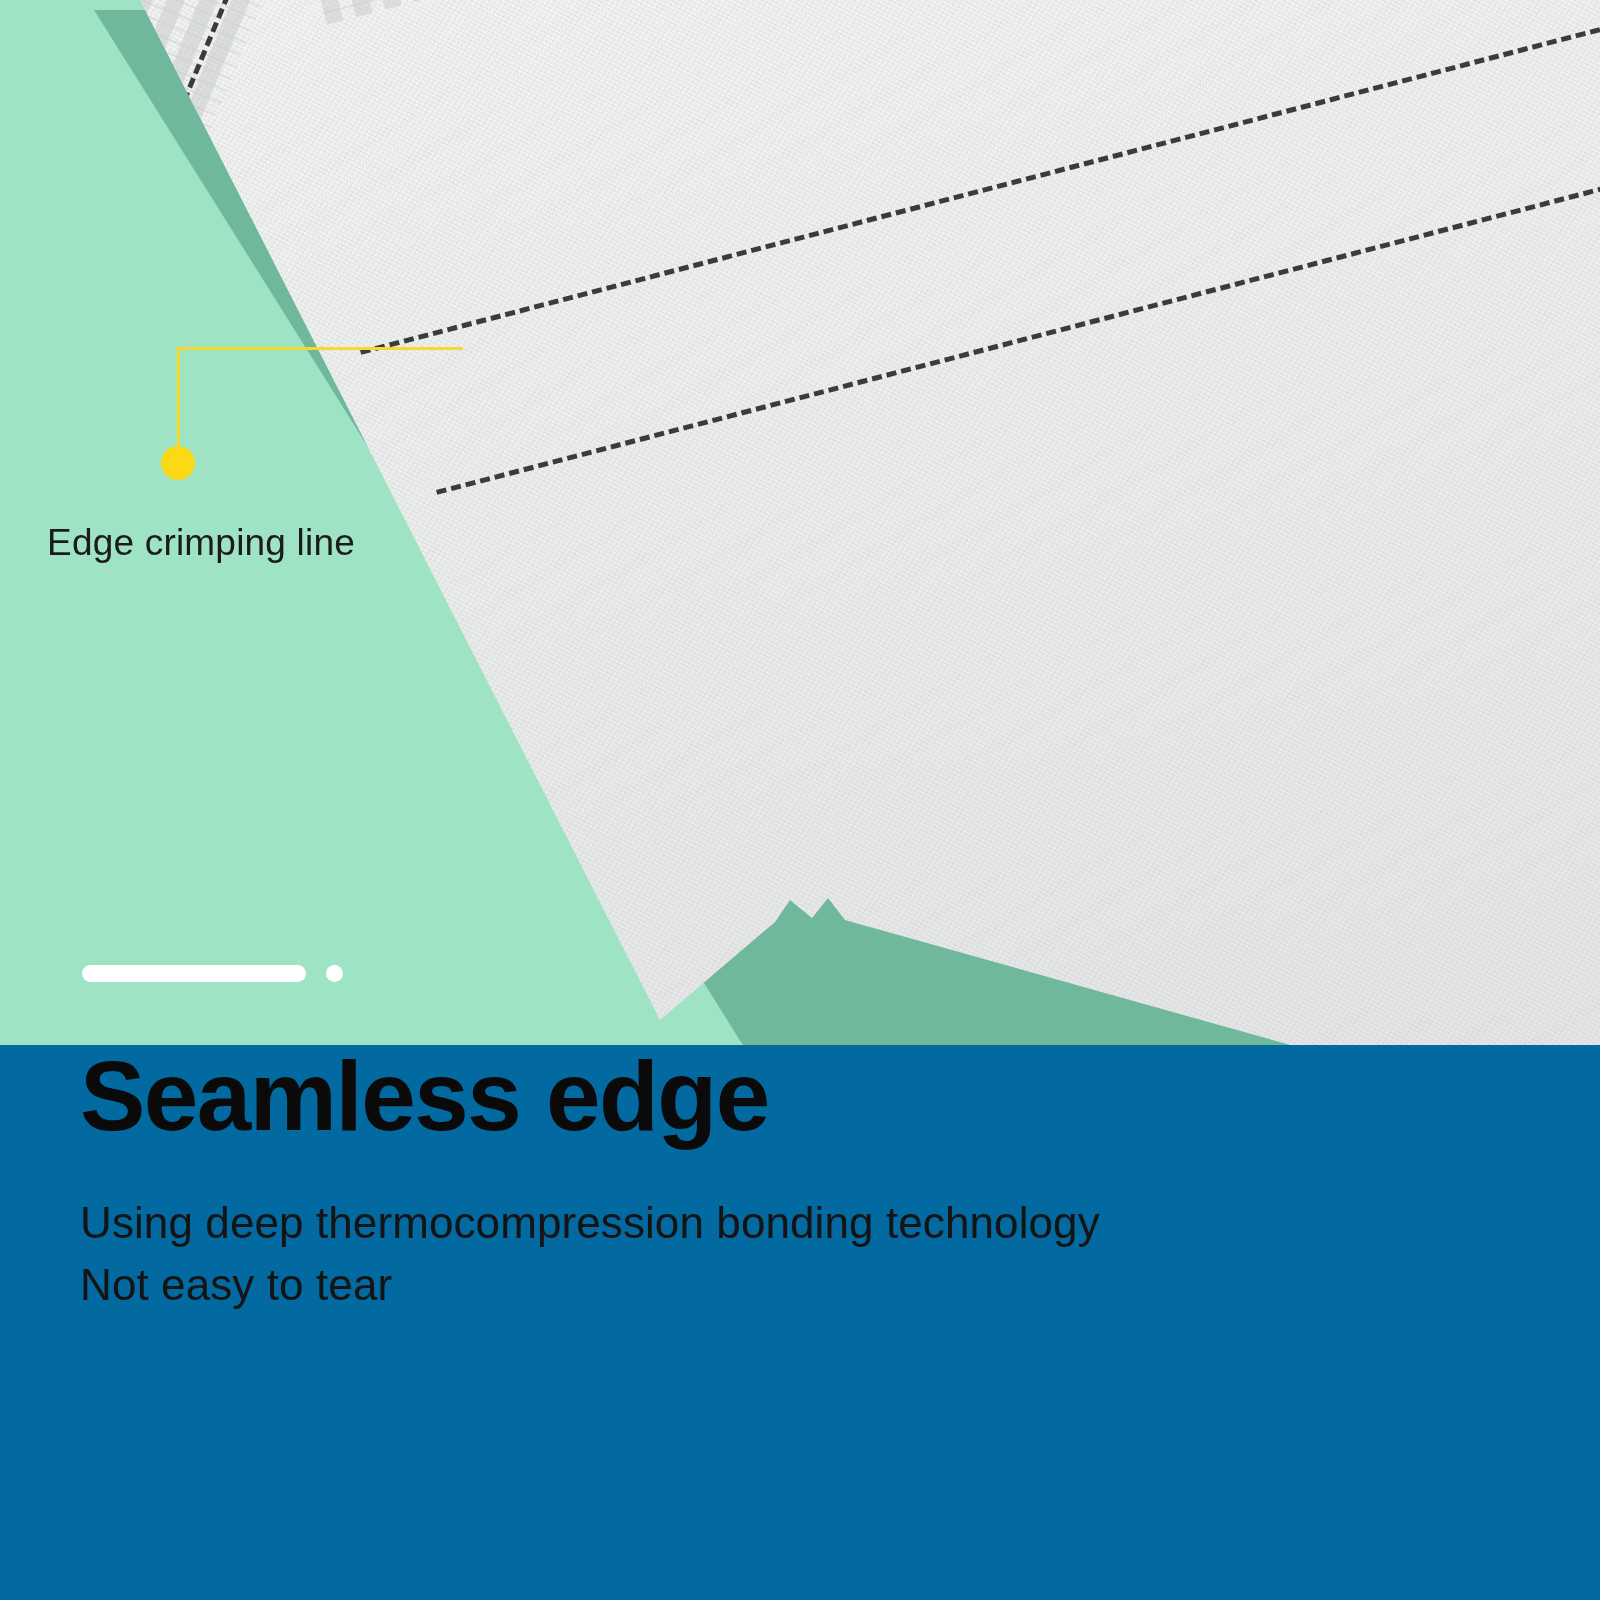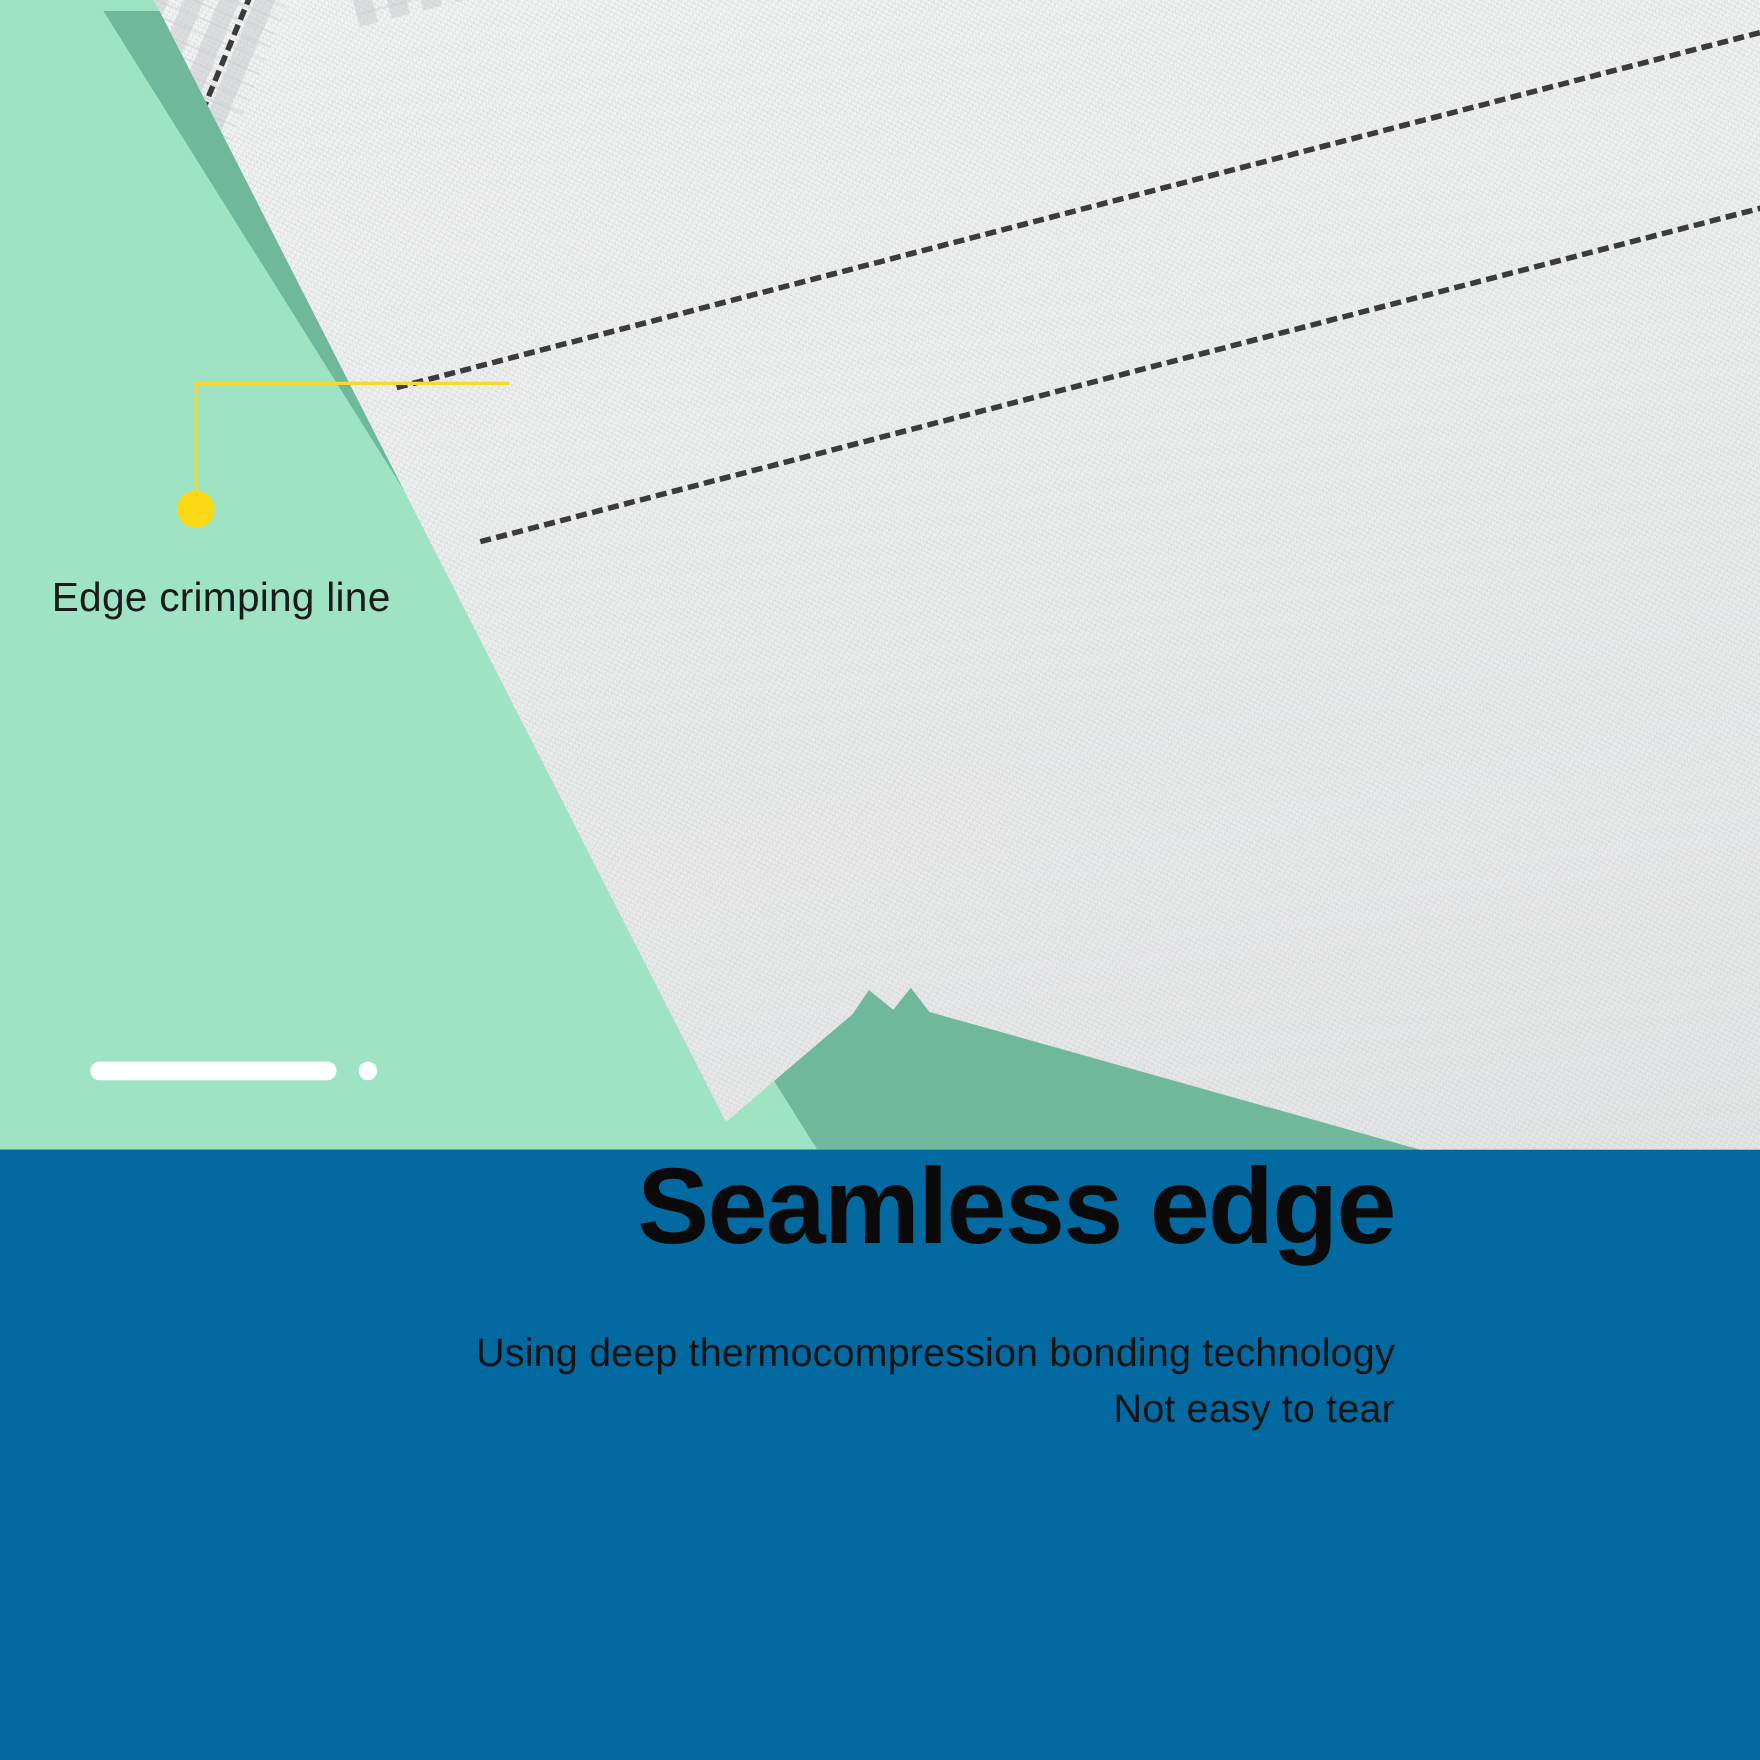--- a/index.html
+++ b/index.html
@@ -138,37 +138,36 @@
   }
   .pager-dot {
     width: 17px; height: 17px;
     border-radius: 50%;
     background: #ffffff;
   }
 
   
   .copy {
     position: absolute;
-    left: 68px;
+    left: 80px;
     top: 1040px;
     width: 1200px;
-    text-align: right;
   }
   .headline {
     font-size: 98px;
     font-weight: 700;
     line-height: 1.16;
     color: #0a0a0a;
     letter-spacing: -1.5px;
     margin: 0;
   }
   .headline span { display: block; }
   .subcopy {
-    margin-top: 50px;
-    font-size: 36px;
+    margin-top: 38px;
+    font-size: 44px;
     line-height: 1.42;
     color: #141414;
     letter-spacing: .1px;
   }
   .subcopy span { display: block; }
 </style>
 </head>
 <body>
 
 <div id="page">

